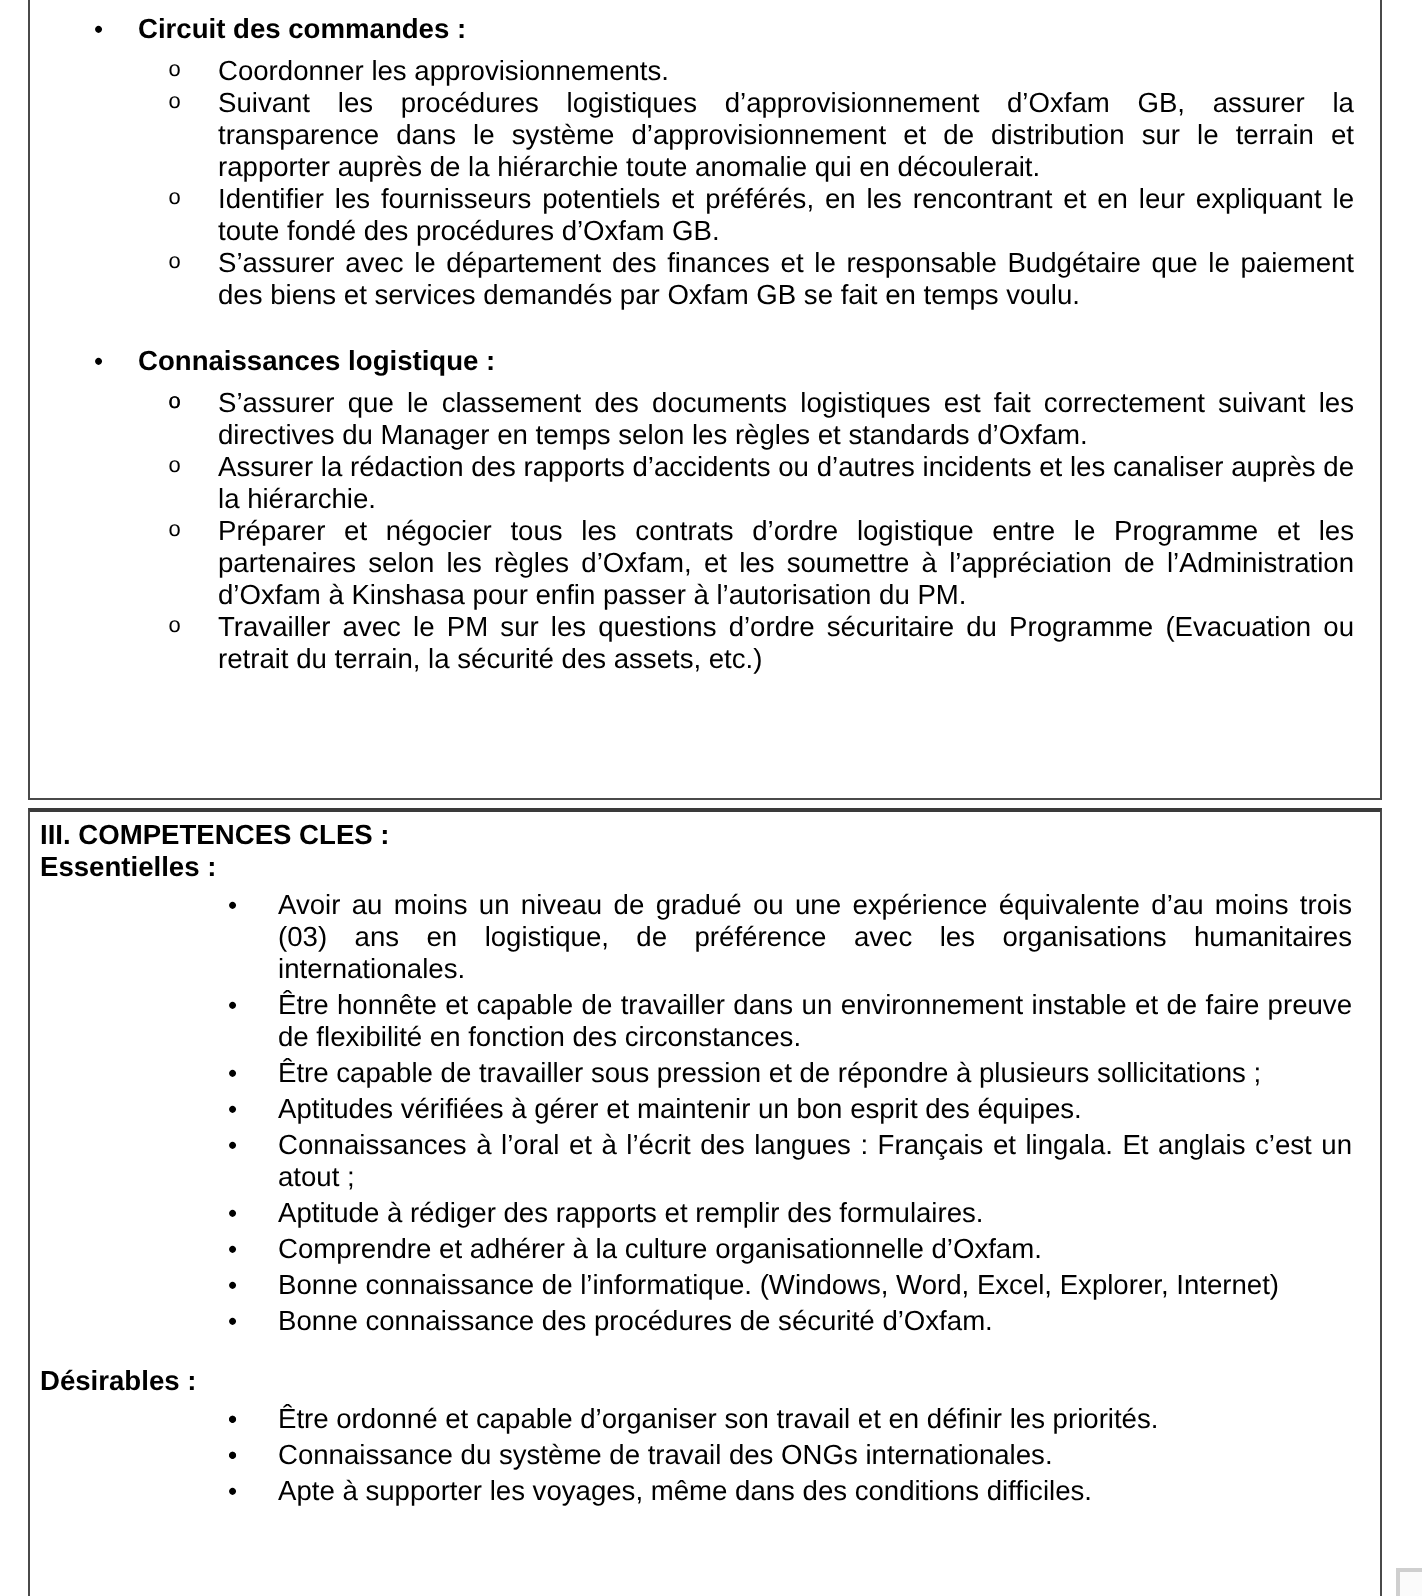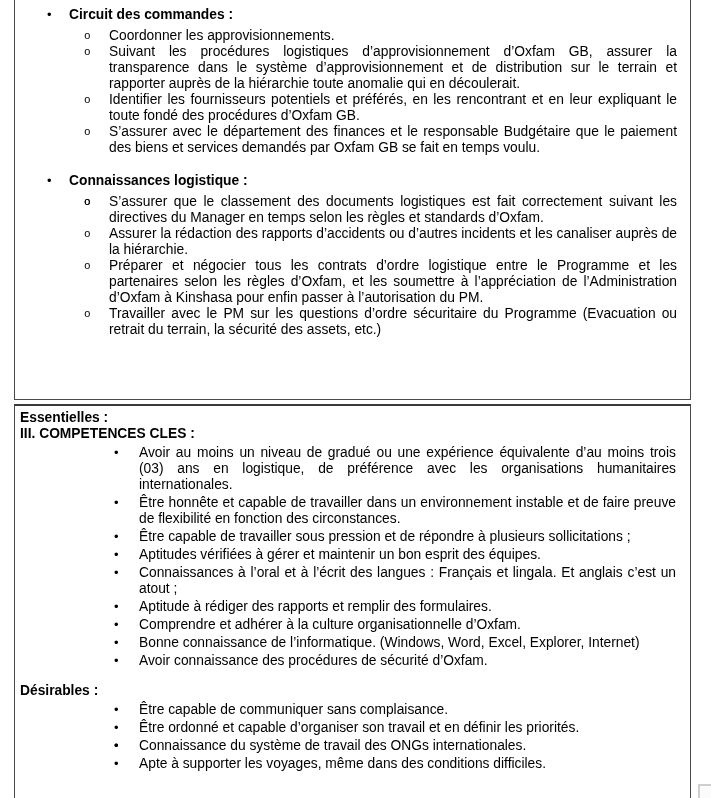--- a/index.html
+++ b/index.html
@@ -137,22 +137,22 @@
       <div class="l2-item">
         <span class="b2">o</span>
         <p>Travailler avec le PM sur les questions d’ordre sécuritaire du Programme (Evacuation ou retrait du terrain, la sécurité des assets, etc.)</p>
       </div>
     </div>
 
   </div>
 
   <div class="box box2 txt">
 
+    <p class="heading">III. COMPETENCES CLES :</p>
     <p class="heading">Essentielles :</p>
-    <p class="heading">III. COMPETENCES CLES :</p>
 
     <div class="c-list">
       <div class="c-item">
         <span class="b3">•</span>
         <p>Avoir au moins un niveau de gradué ou une expérience équivalente d’au moins trois (03) ans en logistique, de préférence avec les organisations humanitaires internationales.</p>
       </div>
       <div class="c-item">
         <span class="b3">•</span>
         <p>Être honnête et capable de travailler dans un environnement instable et de faire preuve de flexibilité en fonction des circonstances.</p>
       </div>
@@ -175,30 +175,29 @@
       <div class="c-item">
         <span class="b3">•</span>
         <p>Comprendre et adhérer à la culture organisationnelle d’Oxfam.</p>
       </div>
       <div class="c-item">
         <span class="b3">•</span>
         <p>Bonne connaissance de l’informatique. (Windows, Word, Excel, Explorer, Internet)</p>
       </div>
       <div class="c-item">
         <span class="b3">•</span>
-        <p>Avoir connaissance des procédures de sécurité d’Oxfam.</p>
+        <p>Bonne connaissance des procédures de sécurité d’Oxfam.</p>
       </div>
     </div>
 
     <p class="heading desirables-title">Désirables :</p>
 
     <div class="c-list">
       <div class="c-item">
         <span class="b3">•</span>
-        <p>Être capable de communiquer sans complaisance.</p>
       </div>
       <div class="c-item">
         <span class="b3">•</span>
         <p>Être ordonné et capable d’organiser son travail et en définir les priorités.</p>
       </div>
       <div class="c-item">
         <span class="b3">•</span>
       </div>
       <div class="c-item">
         <span class="b3">•</span>

